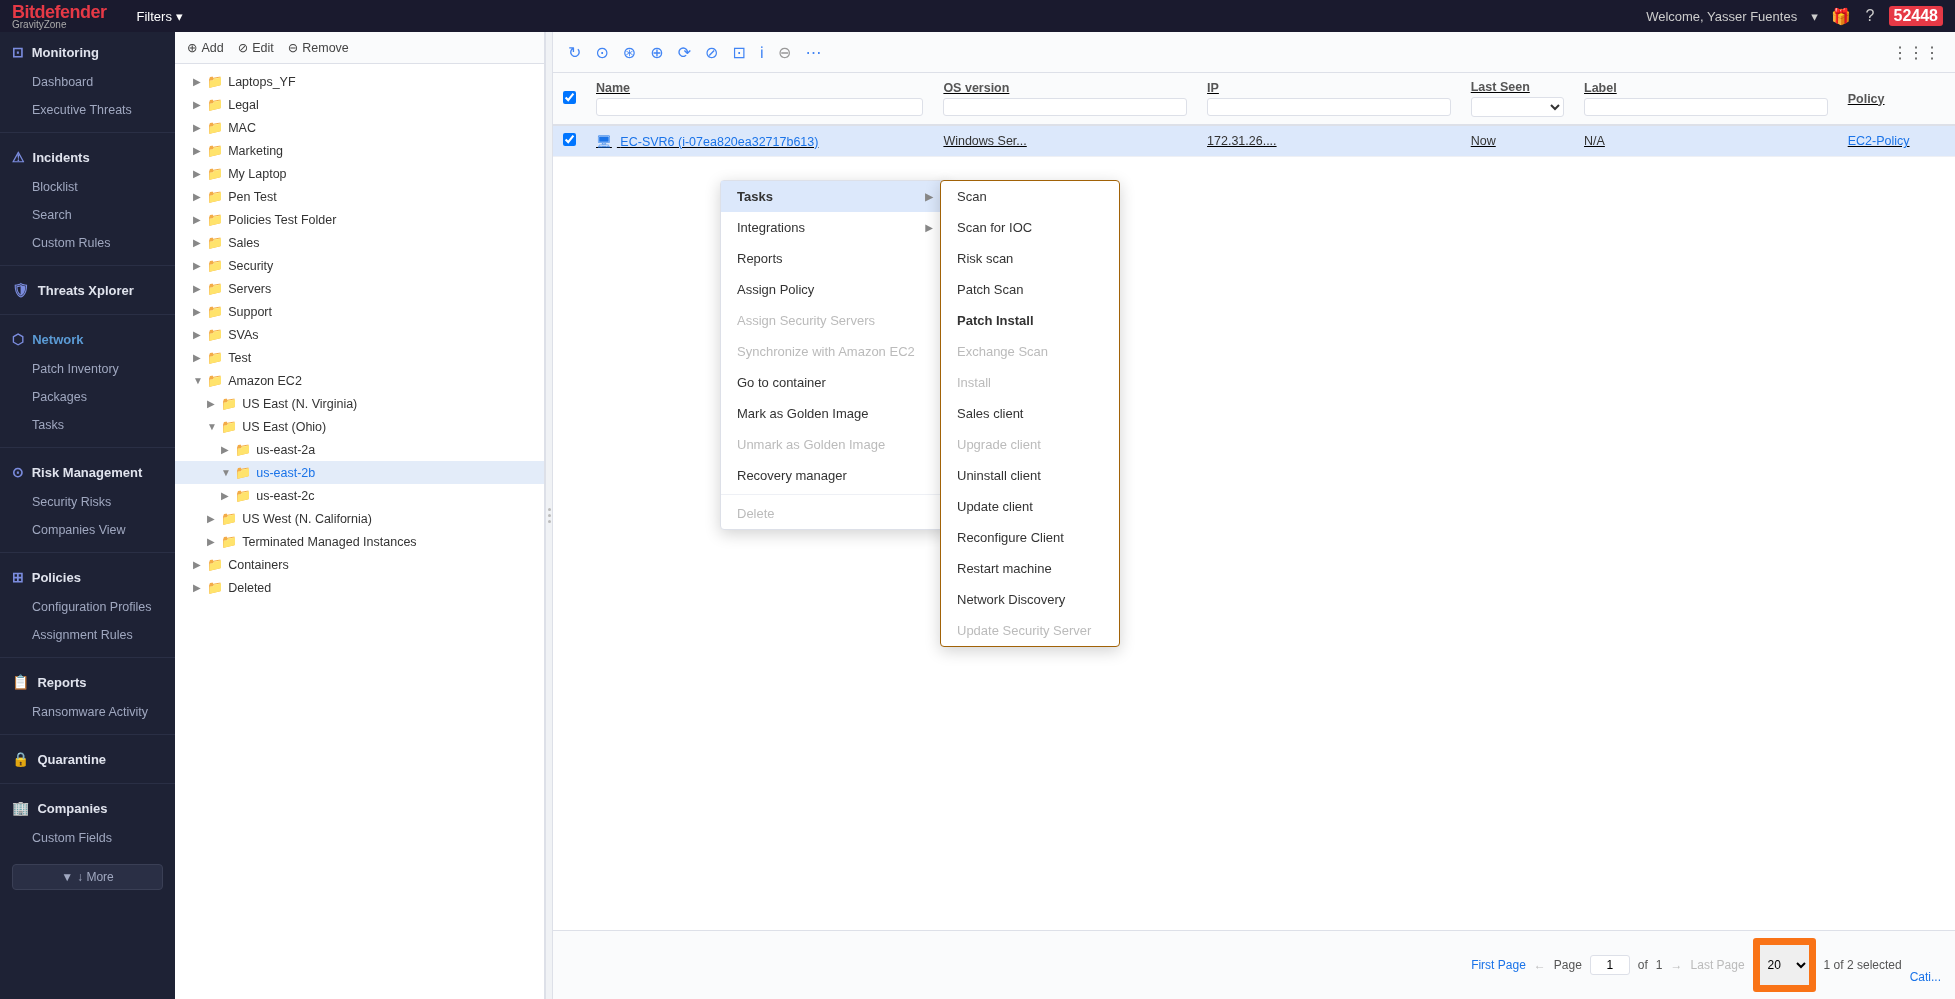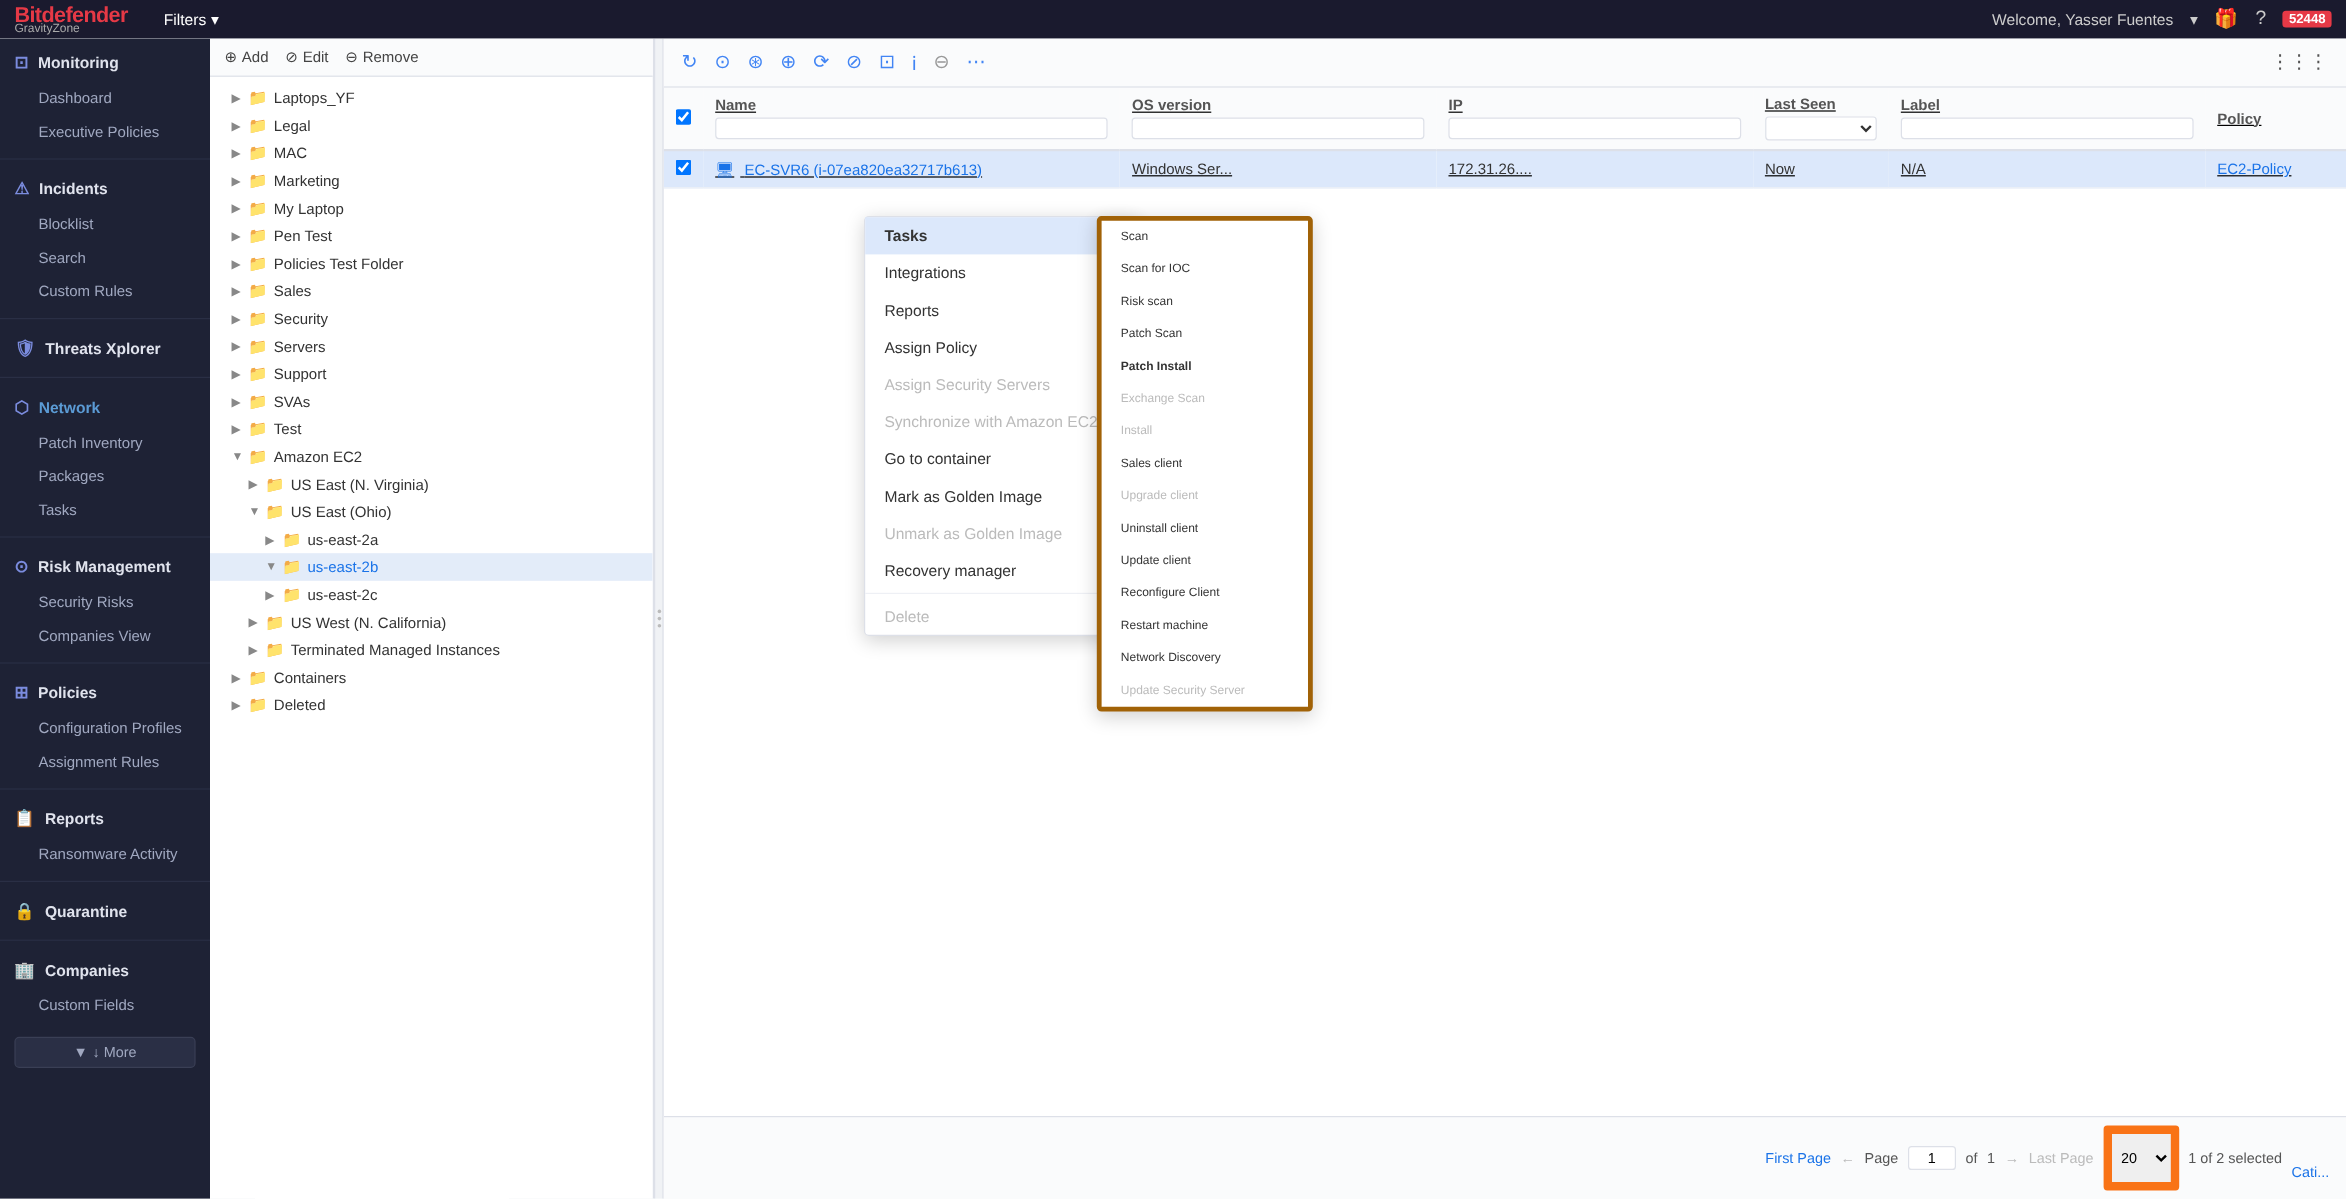--- a/index.html
+++ b/index.html
@@ -16,21 +16,21 @@
       padding: 16px 12px;
       flex-shrink: 0;
       z-index: 100;
     }
     .top-header-left { display: flex; align-items: center; gap: 10px; }
     .logo-text { font-size: 18px; font-weight: 700; color: #e63946; letter-spacing: -0.5px; }
     .logo-sub { font-size: 10px; color: #aaa; display: block; margin-top: -4px; }
     .filters-btn { background: none; border: none; color: #fff; font-size: 13px; cursor: pointer; display: flex; align-items: center; gap: 4px; margin-left: 20px; }
     .top-header-right { display: flex; align-items: center; gap: 14px; color: #ccc; font-size: 13px; }
     .welcome-text { color: #ccc; }
-    .notif-badge { background: #e63946; color: #fff; border-radius: 3px; padding: 1px 5px; font-size: 11px; font-weight: 700; }
+    .notif-badge { background: #e63946; color: #fff; border-radius: 3px; padding: 1px 5px; font-size: 16px; font-weight: 700; }
     .icon-btn { background: none; border: none; color: #ccc; cursor: pointer; font-size: 16px; }
 
     
     .main-layout { display: flex; flex: 1; overflow: hidden; }
 
     
     .sidebar {
       width: 175px;
       background: #1e2235;
       color: #c5c8d4;
@@ -252,28 +252,28 @@
       white-space: nowrap;
     }
     .ctx-item.disabled { color: #bbb; cursor: default; }
     .ctx-arrow { font-size: 10px; color: #888; }
     .ctx-divider { border-top: 1px solid #eef0f5; margin: 3px 0; }
 
     
     .sub-menu {
       position: fixed;
       top: 180px;
-      left: 914px;
+      left: 940px;
       background: #fff;
-      border: 4px solid #a16207;
+      border: 1px solid #a16207;
       border-radius: 4px;
       box-shadow: 0 4px 16px rgba(0,0,0,0.18);
       min-width: 180px;
       z-index: 400;
-      font-size: 10px;
+      font-size: 13px;
     }
     .sub-item {
       padding: 8px 16px;
       cursor: pointer;
       color: #333;
       white-space: nowrap;
     }
     .sub-item.disabled { color: #bbb; cursor: default; }
     .sub-item.bold { font-weight: 600; }
   </style>
@@ -303,21 +303,21 @@
 <div class="main-layout">
 
   <div class="sidebar">
 
     <div class="sidebar-section">
       <div class="sidebar-section-header">
         <span class="s-icon">⊡</span>
         <span>Monitoring</span>
       </div>
       <div class="sidebar-item">Dashboard</div>
-      <div class="sidebar-item">Executive Policies</div>
+      <div class="sidebar-item">Executive Threats</div>
     </div>
     <div class="sidebar-divider"></div>
 
     <div class="sidebar-section">
       <div class="sidebar-section-header">
         <span class="s-icon">⚠</span>
         <span>Incidents</span>
       </div>
       <div class="sidebar-item">Blocklist</div>
       <div class="sidebar-item">Search</div>

